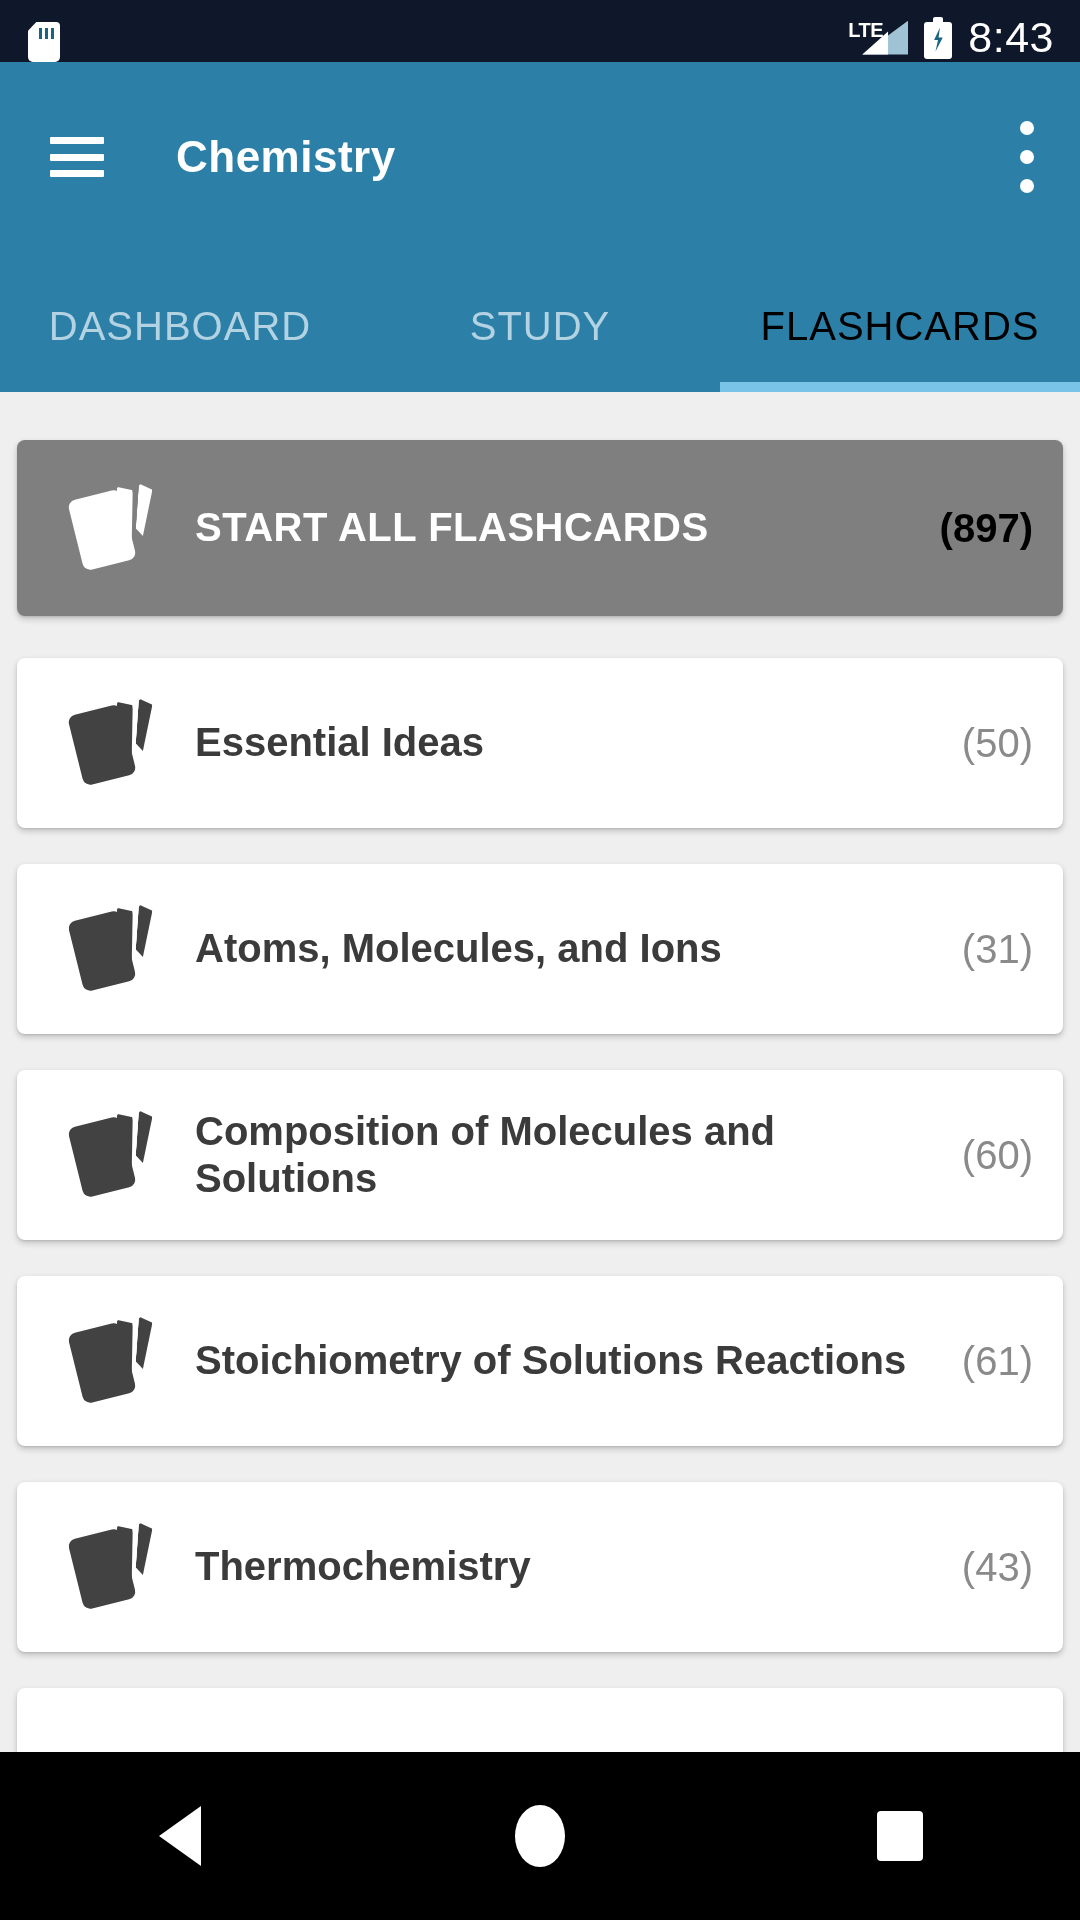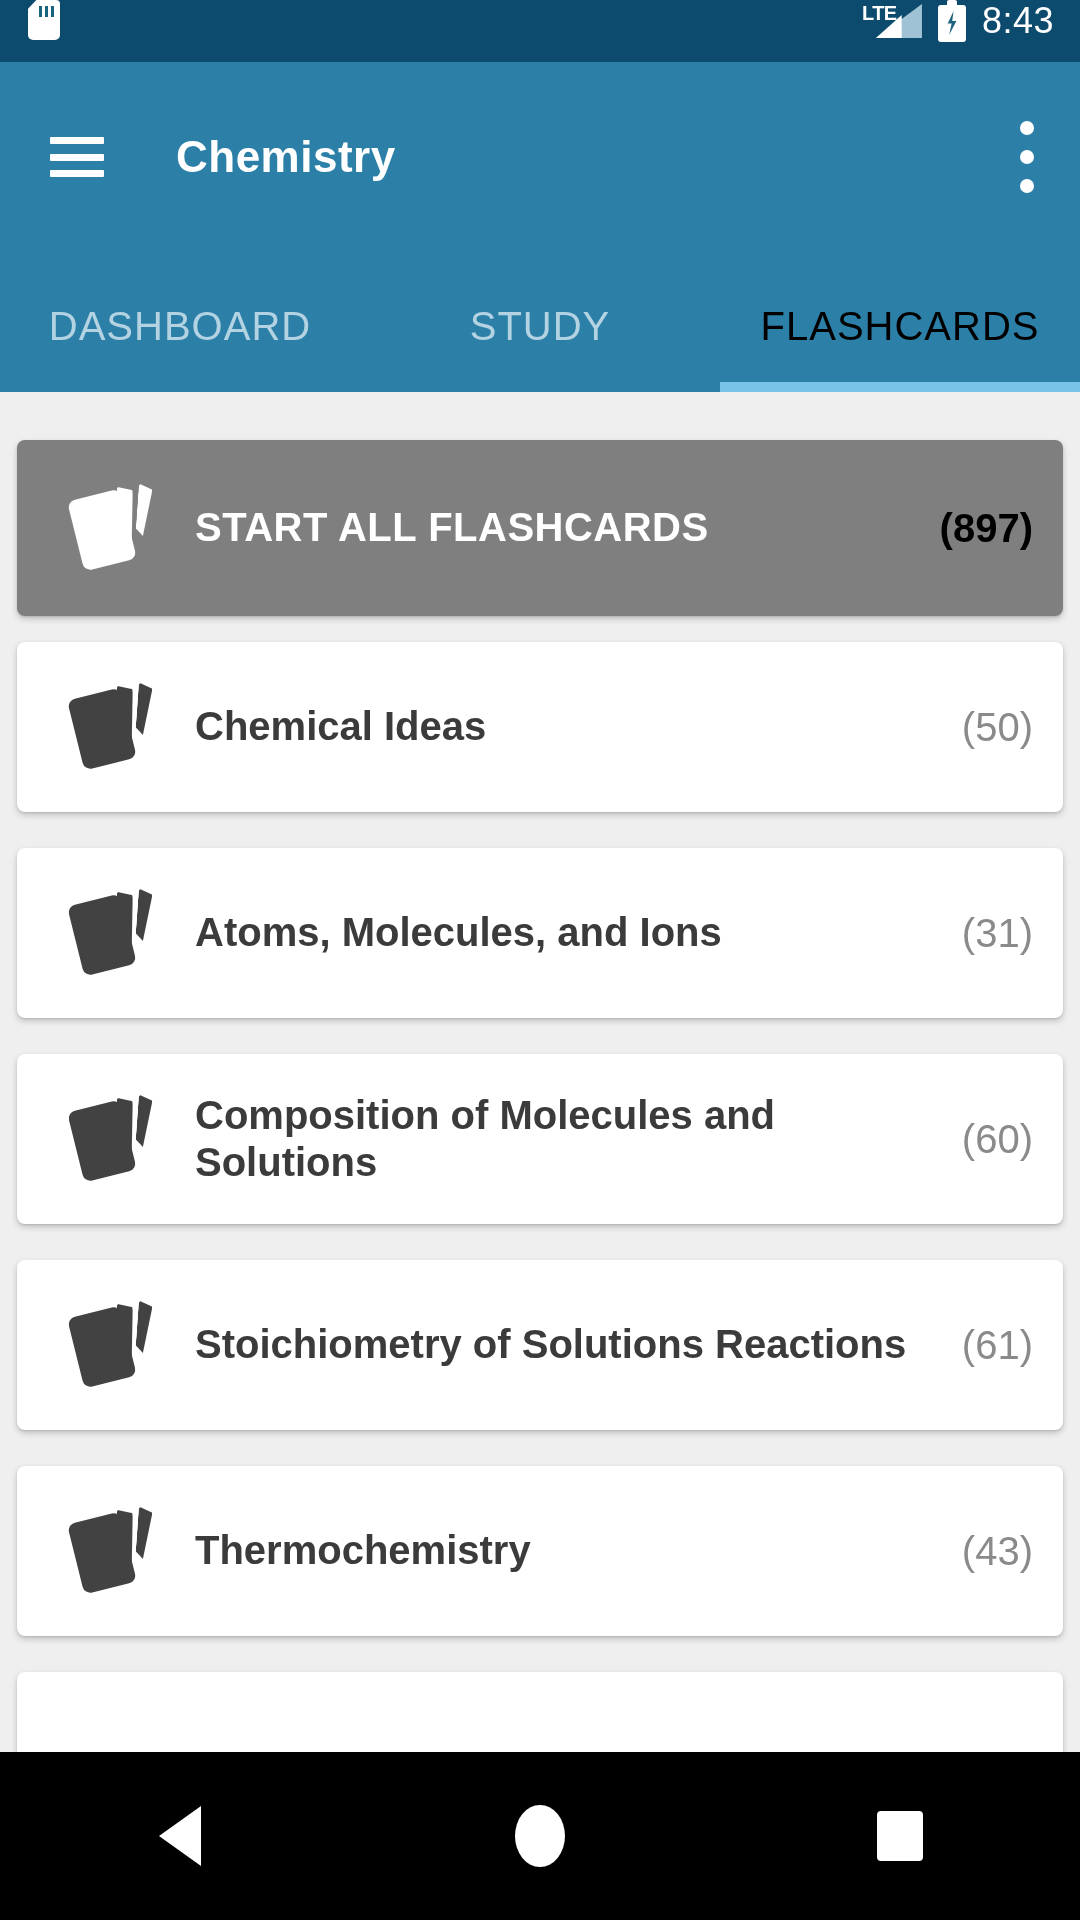--- a/index.html
+++ b/index.html
@@ -7,21 +7,21 @@
     width:1080px; height:1920px;
     background:#efefef;
     font-family:"Liberation Sans", sans-serif;
     overflow:hidden;
   }
   #screen { position:relative; width:1080px; height:1920px; background:#efefef; }
 
   
   .status-bar {
     position:absolute; top:0; left:0; width:1080px; height:62px;
-    background:#0c4a6e; display:flex; align-items:flex-start;
+    background:#0f172a; display:flex; align-items:flex-end;
     padding:0 26px 0 28px;
     gap:32px;
   }
   .sb-left { display:flex; align-items:center; gap:14px; }
   .sb-right { margin-left:auto; display:flex; align-items:center; gap:16px; }
   .sd-icon { width:32px; height:40px; position:relative; }
   .sd-icon .body {
     position:absolute; inset:0; background:#fff;
     border-radius:4px 4px 5px 5px;
     clip-path: polygon(0 22%, 26% 0, 100% 0, 100% 100%, 0 100%);
@@ -57,21 +57,21 @@
   }
   .battery .cap {
     position:absolute; left:9px; top:0; width:10px; height:7px;
     background:#fff; border-radius:2px 2px 0 0;
   }
   .battery .bolt {
     position:absolute; left:7px; top:11px; width:14px; height:24px;
     background:#1b6480;
     clip-path: polygon(62% 0, 20% 52%, 48% 52%, 30% 100%, 82% 42%, 52% 42%);
   }
-  .clock { font-size:36px; color:#fff; font-weight:400; letter-spacing:0.5px; }
+  .clock { font-size:43px; color:#fff; font-weight:400; letter-spacing:0.5px; }
 
   
   .app-bar {
     position:absolute; top:62px; left:0; width:1080px; height:330px;
     background:#2c80a8;
   }
   .app-bar-top {
     position:relative; height:190px; display:flex; align-items:center;
   }
   .hamburger {
@@ -111,21 +111,21 @@
     position:absolute; top:392px; left:0; width:1080px; height:1360px;
     overflow:hidden; padding-top:48px;
   }
   .card {
     position:relative; margin:0 17px 36px 17px; background:#fff;
     border-radius:8px;
     box-shadow:0 3px 6px rgba(0,0,0,0.20), 0 1px 2px rgba(0,0,0,0.10);
     display:flex; align-items:center;
     min-height:170px; padding:22px 30px 22px 58px;
   }
-  .card.primary { background:#7f7f7f; min-height:176px; margin-bottom:26px; }
+  .card.primary { background:#7f7f7f; min-height:176px; margin-bottom:42px; }
   .card.partial { min-height:170px; }
 
   .stack-icon {
     position:relative; width:78px; height:92px; flex:0 0 78px; margin-right:42px;
   }
   .stack-icon .c-main, .stack-icon .c-b1, .stack-icon .c-b2 { position:absolute; }
   .stack-icon .c-main {
     left:0; top:12px; width:54px; height:72px; background:#424242;
     border-radius:8px; transform:rotate(-14deg);
   }
@@ -232,21 +232,21 @@
       <span class="card-label">START ALL FLASHCARDS</span>
       <span class="card-count">(897)</span>
     </div>
 
     <div class="card">
       <span class="stack-icon">
         <span class="c-b2"></span>
           <span class="c-b1"></span>
           <span class="c-main"></span>
       </span>
-      <span class="card-label">Chemical Ideas</span>
+      <span class="card-label">Essential Ideas</span>
       <span class="card-count">(50)</span>
     </div>
 
     <div class="card">
       <span class="stack-icon">
         <span class="c-b2"></span>
           <span class="c-b1"></span>
           <span class="c-main"></span>
       </span>
       <span class="card-label">Atoms, Molecules, and Ions</span>

